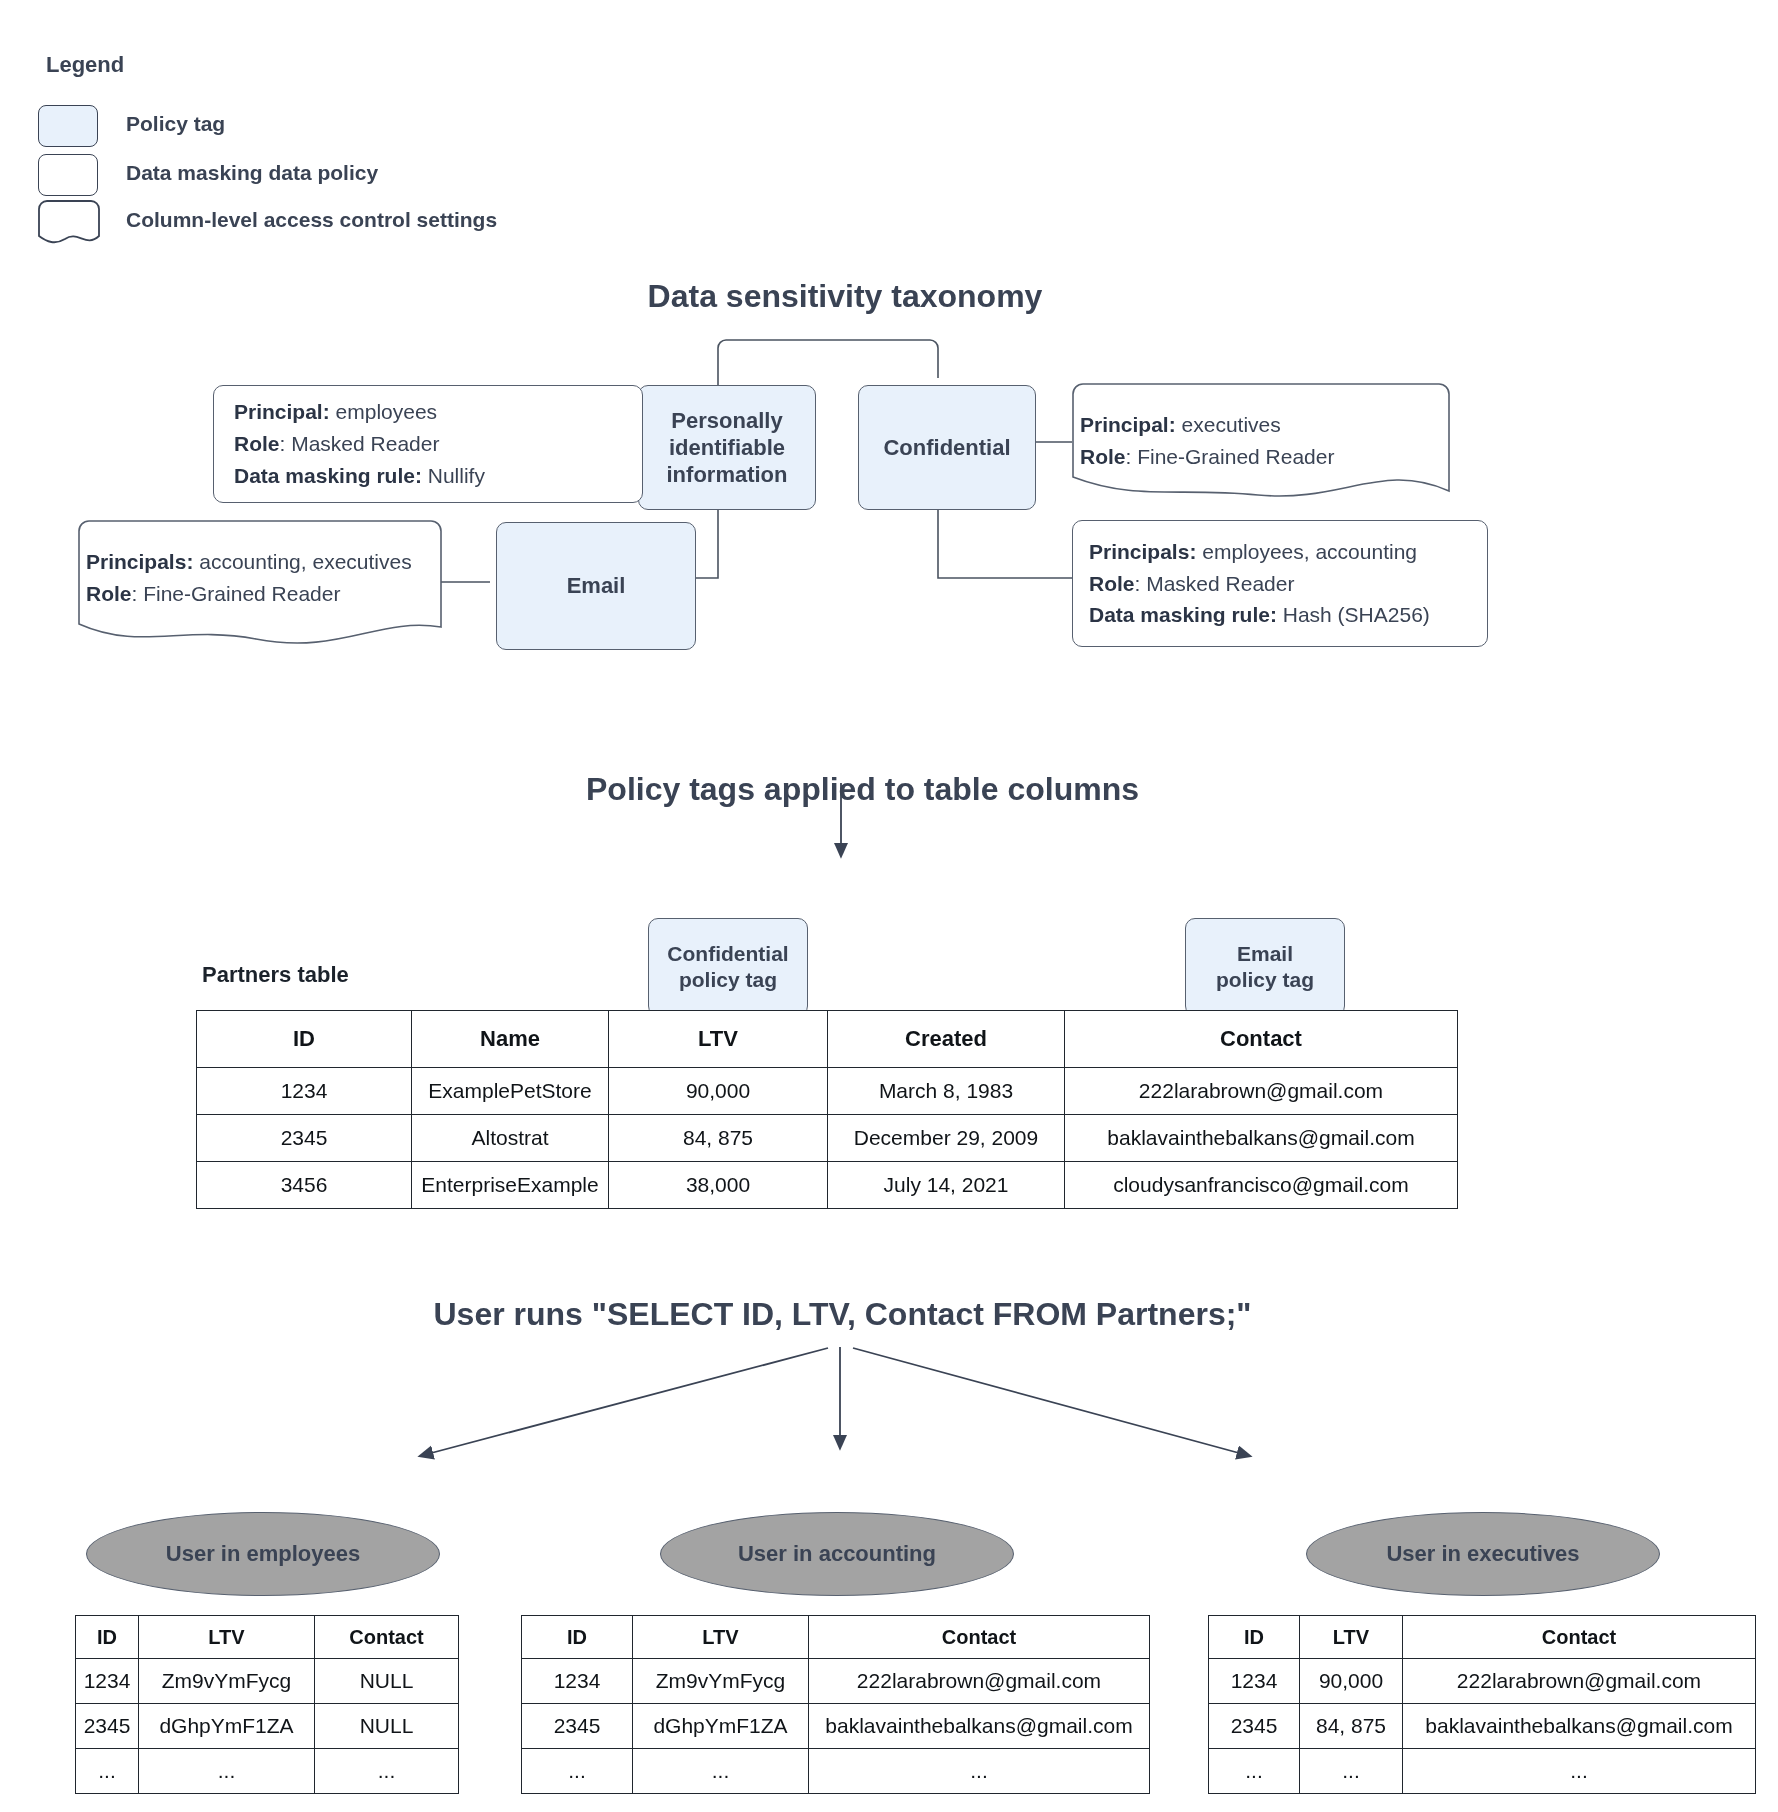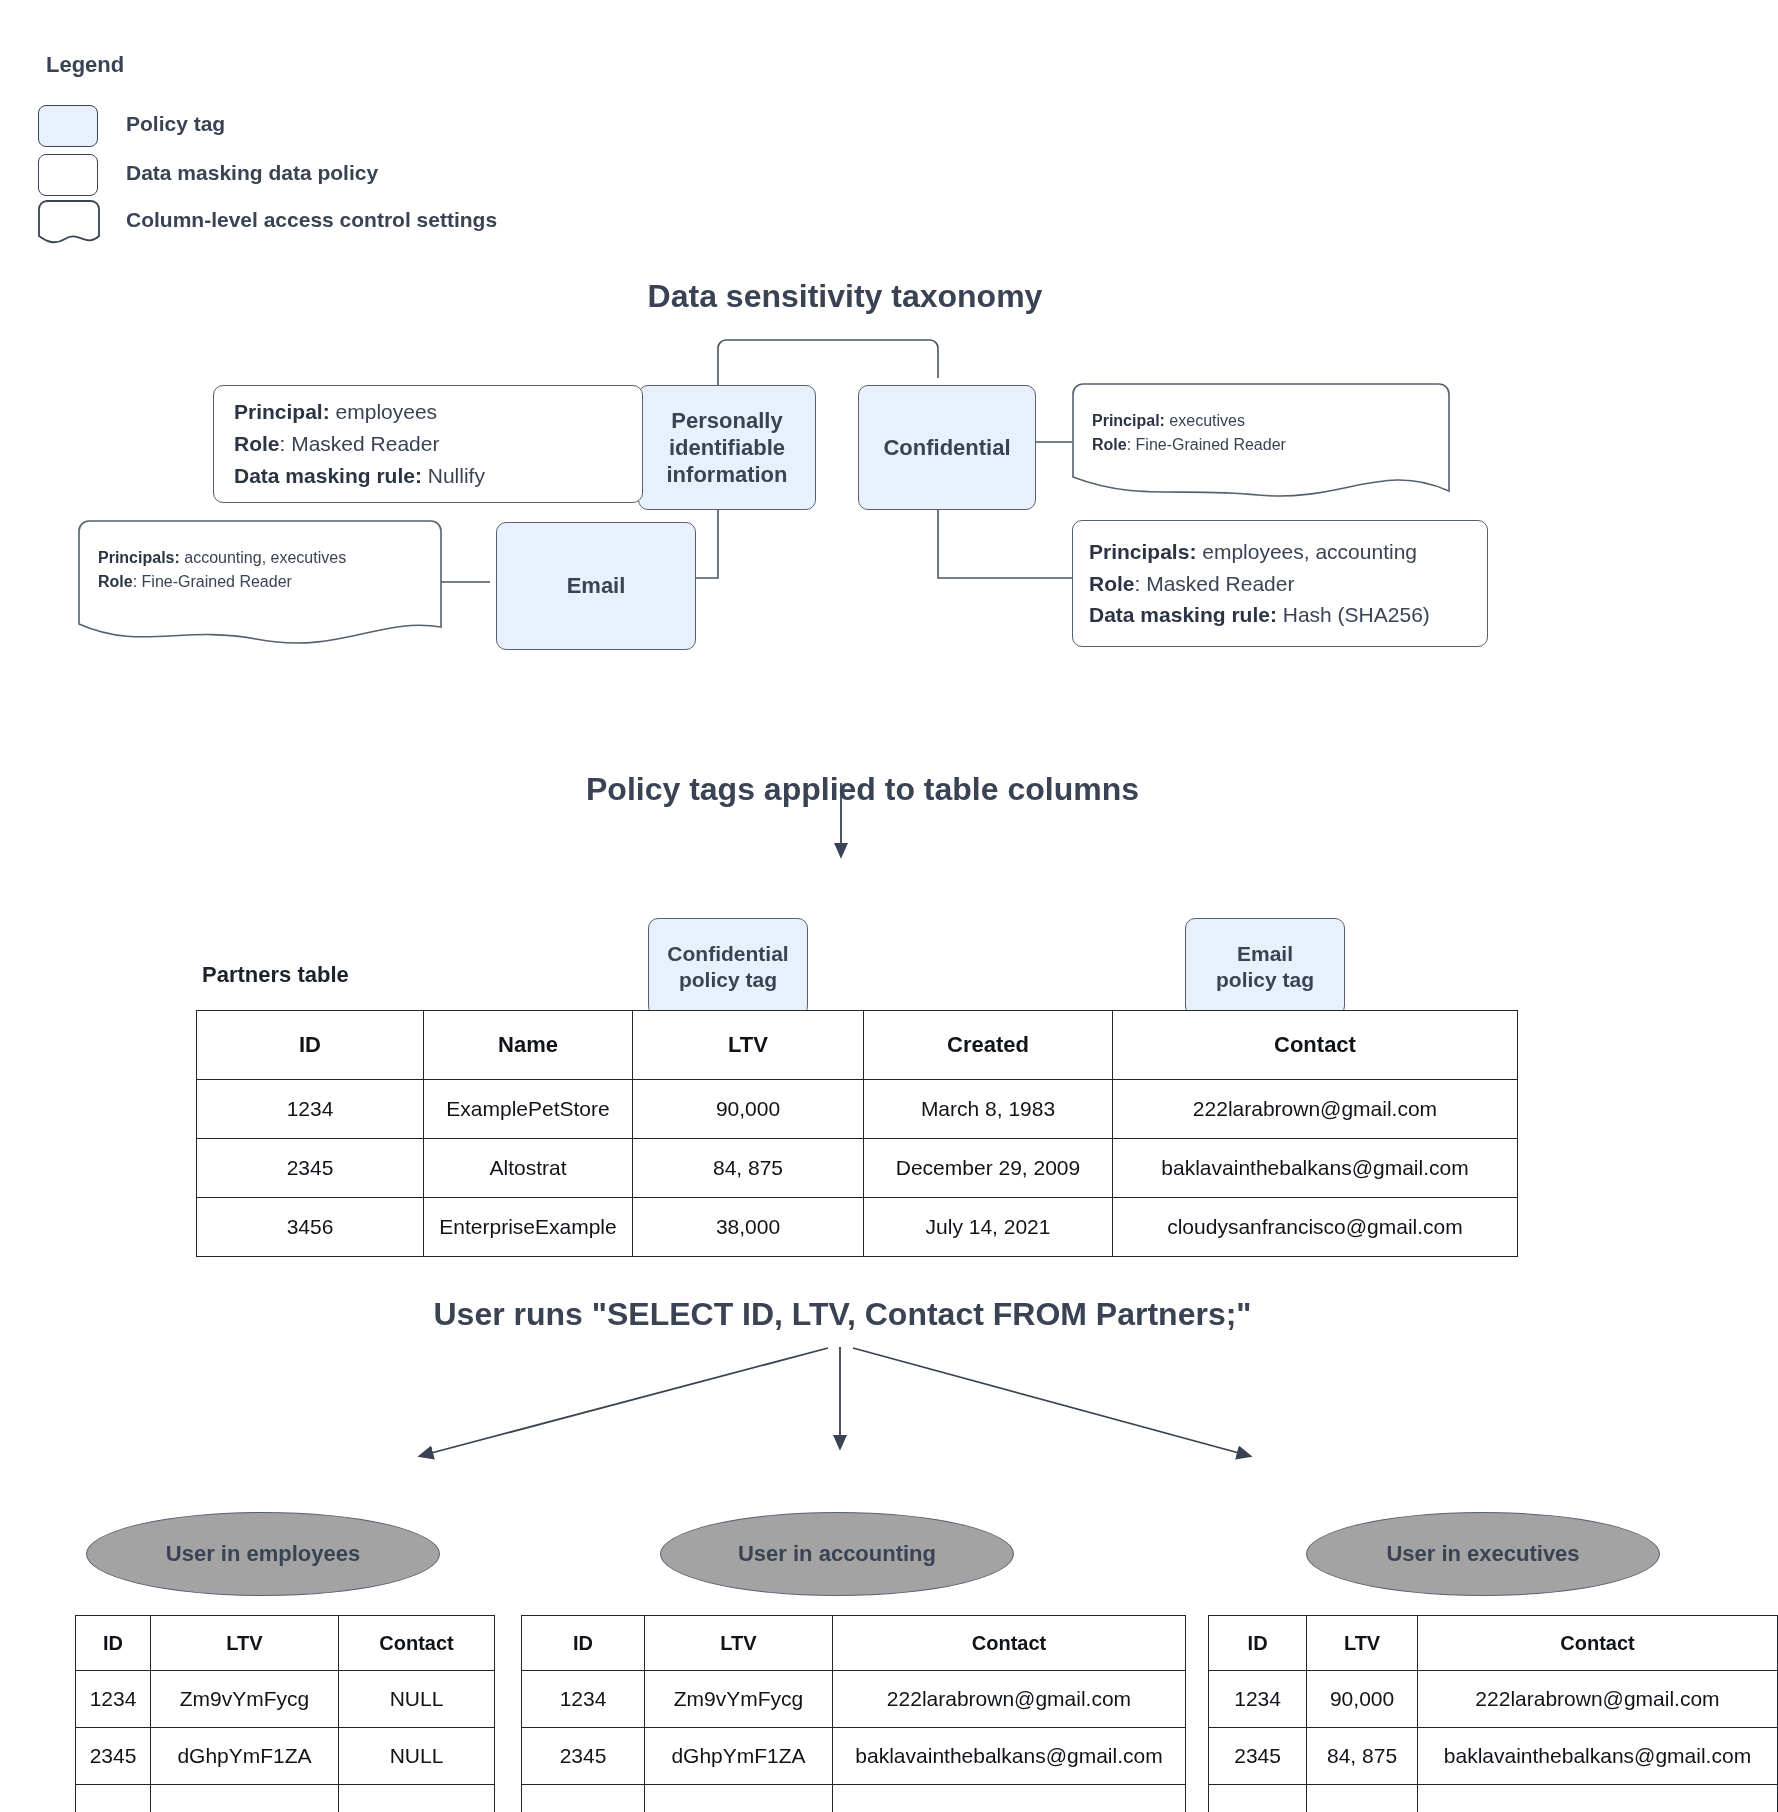--- a/index.html
+++ b/index.html
@@ -34,35 +34,35 @@
     padding:0 20px;font-size:21px;color:#3a4354;line-height:1.52;
   }
   .policybox .ln{white-space:nowrap;}
   .policybox b{font-weight:bold;color:#2b3445;}
 
   
   .docbox{position:absolute;}
   .docbox > svg{position:absolute;left:0;top:0;}
   .docbox .doctext{
     position:absolute;left:0;top:0;right:0;
-    padding:26px 20px 0 20px;box-sizing:border-box;
-    font-size:16px;color:#3a4354;line-height:1.52;
+    padding:26px 20px 0 8px;box-sizing:border-box;
+    font-size:21px;color:#3a4354;line-height:1.52;
   }
   .docbox .ln{white-space:nowrap;}
   .docbox b{font-weight:bold;color:#2b3445;}
 
   
   .conn{position:absolute;stroke:#4a5360;stroke-width:1.6px;fill:none;}
   svg.overlay{position:absolute;left:0;top:0;overflow:visible;pointer-events:none;}
 
   
   table.grid{position:absolute;border-collapse:collapse;background:#fff;}
   table.grid th,table.grid td{
     border:1.4px solid #20262e;text-align:center;color:#101418;
-    font-weight:normal;padding:6px;
+    font-weight:normal;padding:0;
   }
   table.grid th{font-weight:bold;}
 
   
   #partners-table{left:196px;top:1010px;}
   #partners-table th{height:56px;font-size:22px;}
   #partners-table td{height:46px;font-size:21px;}
 
   
   .restable th{height:42px;font-size:20px;}

